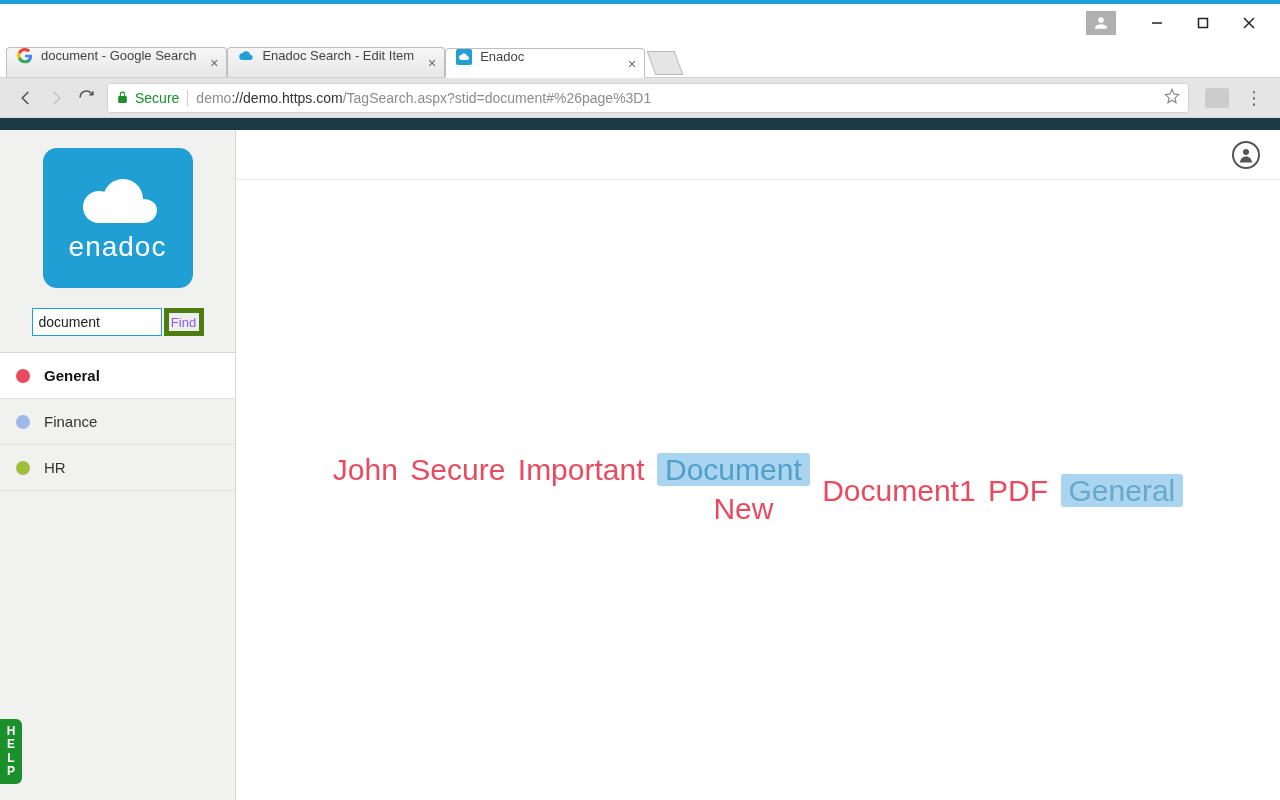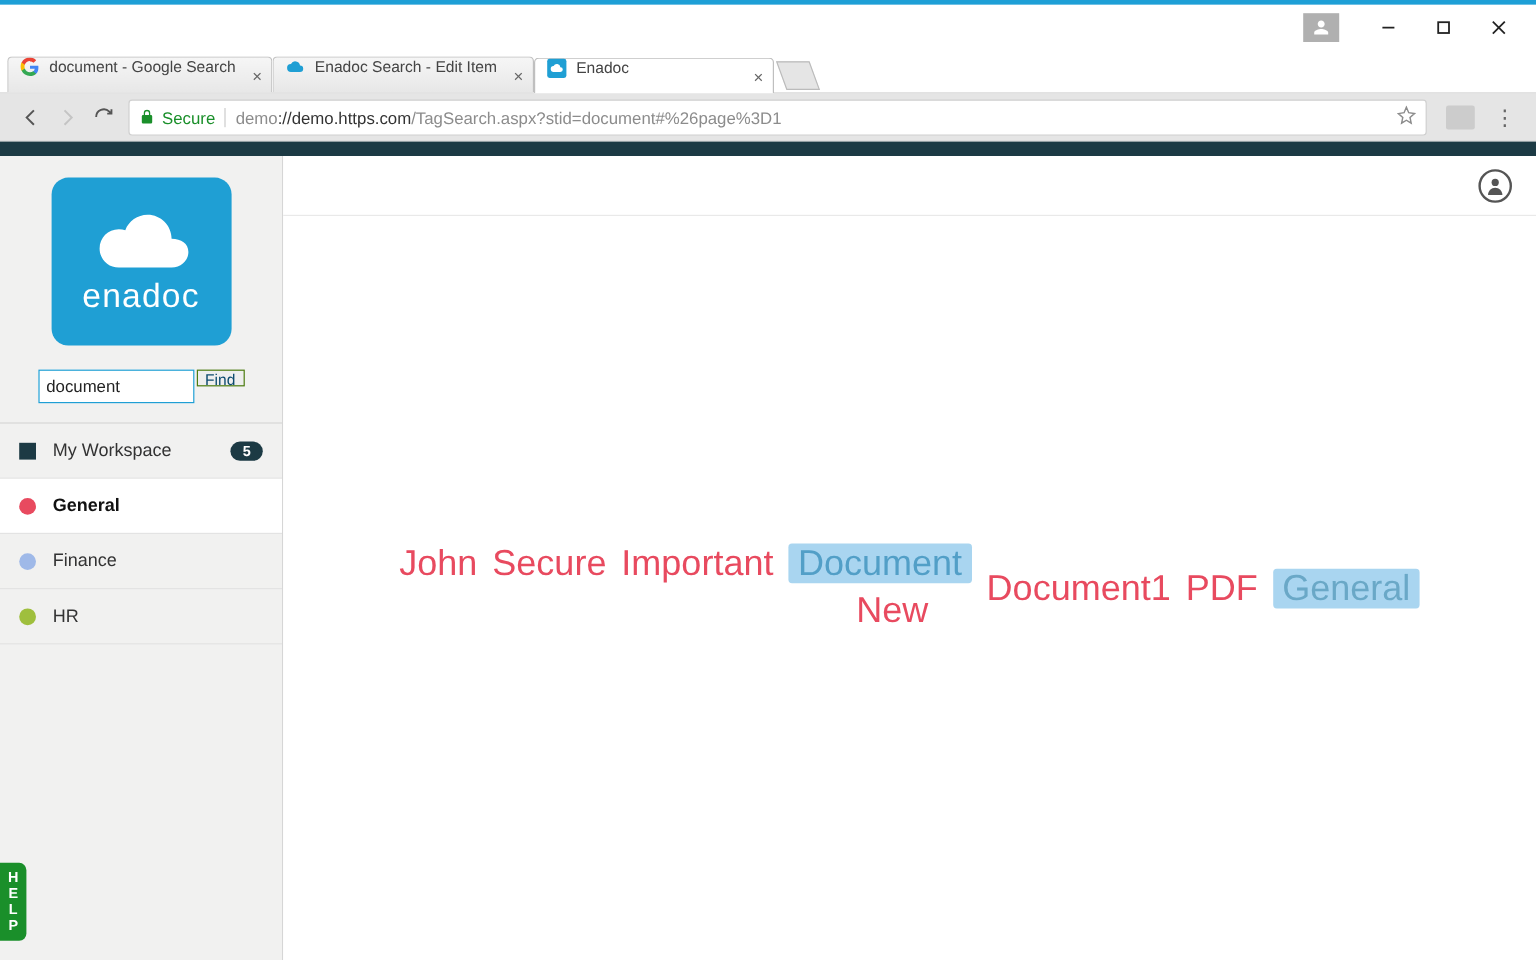--- a/index.html
+++ b/index.html
@@ -45,21 +45,21 @@
 
   
   .logo-area { padding: 18px 0 14px 0; display:flex; justify-content:center; }
   .logo-box { width:150px; height:140px; background:#1f9fd4; border-radius:14px; display:flex; flex-direction:column; align-items:center; justify-content:center; }
   .logo-box .cloud { width:90px; height:54px; position:relative; margin-bottom:4px; }
   .logo-text { color:#fff; font-size:28px; font-weight:400; letter-spacing:1px; font-family: Arial, sans-serif;}
 
   
   .search-area { display:flex; justify-content:center; padding: 6px 0 16px 0; gap:2px;}
   .search-input { width:130px; height:28px; border:1px solid #1f9fd4; background:#fff; font-size:14px; padding:2px 6px; outline:none; color:#222;}
-  .find-btn { height:14px; width:40px; border:1px solid #4d7c0f; background:#eee; color:#0c4a6e; font-size:13px; cursor:pointer;}
+  .find-btn { height:28px; width:40px; border:5px solid #4d7c0f; background:#eee; color:#8b5cf6; font-size:13px; cursor:pointer;}
 
   
   .nav-list { border-top:1px solid #d6d6d6; }
   .nav-item { height:46px; display:flex; align-items:center; padding:0 16px 0 16px; border-bottom:1px solid #e3e3e3; cursor:pointer; font-size:15px; color:#333;}
   .nav-item .dot { width:14px; height:14px; border-radius:50%; margin-right:14px; flex-shrink:0;}
   .nav-item .square { width:14px; height:14px; margin-right:14px; flex-shrink:0;}
   .nav-item.active { font-weight:700; color:#111; background:#fff; }
   .nav-item .badge { margin-left:auto; background:#1c3a44; color:#fff; font-size:12px; font-weight:700; padding:1px 10px; border-radius:10px;}
 
   
@@ -194,25 +194,20 @@
             </svg>
         </div>
         <div class="logo-text">enadoc</div>
       </div>
     </div>
     <div class="search-area">
       <input class="search-input" value="document" style="">
       <button class="find-btn">Find</button>
     </div>
     <div class="nav-list">
-      <div class="nav-item">
-        <span class="square" style="background:#1c3a44;"></span>
-        <span>My Workspace</span>
-        <span class="badge">5</span>
-      </div>
       <div class="nav-item active">
         <span class="dot" style="background:#e84a5f;"></span>
         <span>General</span>
       </div>
       <div class="nav-item">
         <span class="dot" style="background:#9fb9e8;"></span>
         <span>Finance</span>
       </div>
       <div class="nav-item">
         <span class="dot" style="background:#9fbf3d;"></span>

